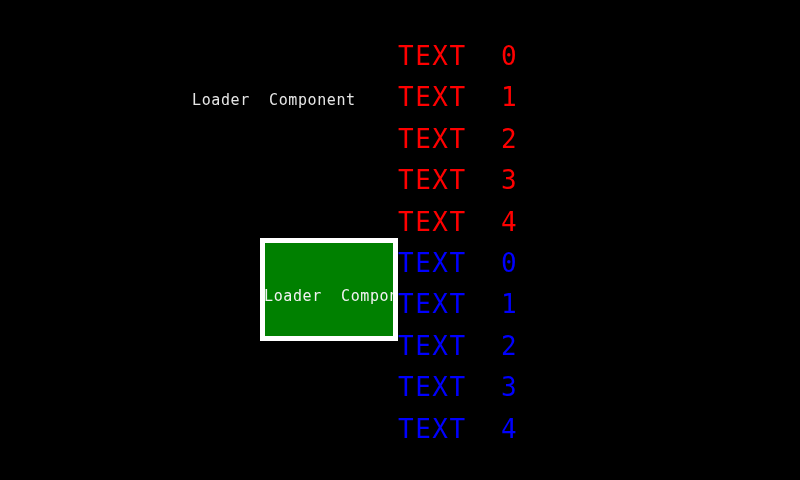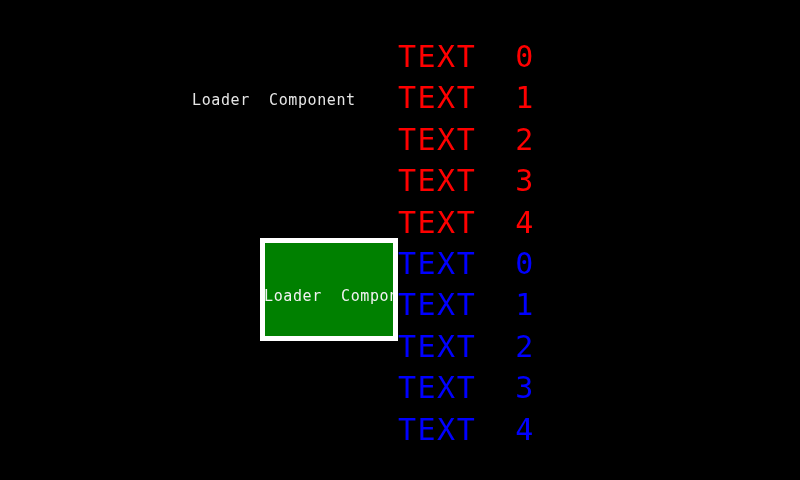--- a/index.html
+++ b/index.html
@@ -65,21 +65,21 @@
   
   .text-column {
     position: absolute;
     left: 398px;
     top: 36px;
     width: 402px;
   }
   .text-row {
     height: 41.4px;
     font-family: "DejaVu Sans Mono", monospace;
-    font-size: 30px;
+    font-size: 26px;
     line-height: 41.4px;
     letter-spacing: 1.5px;
     white-space: pre;
   }
   .text-row.red  { color: #ff0000; }
   .text-row.blue { color: #0000ff; }
 </style>
 </head>
 <body>
 

